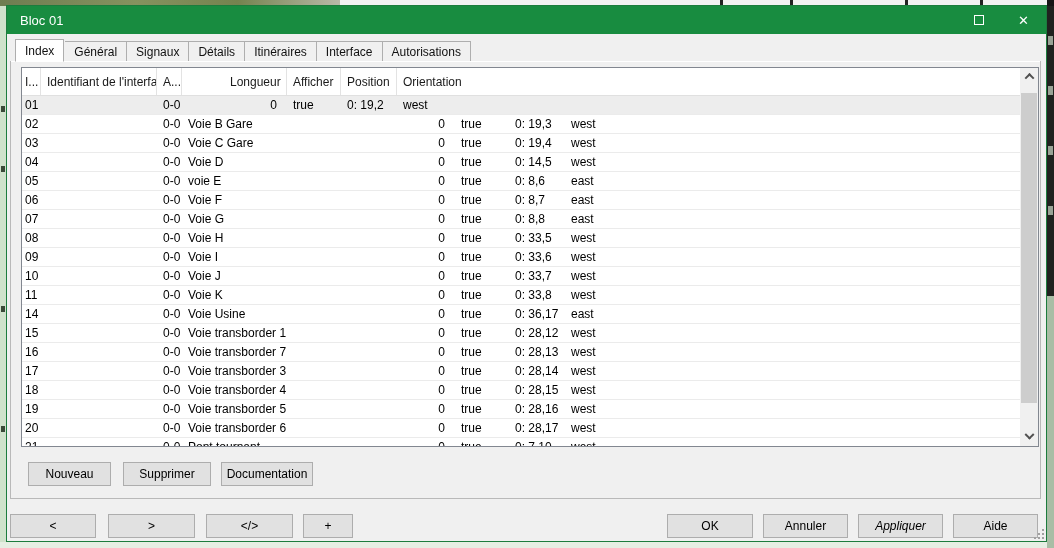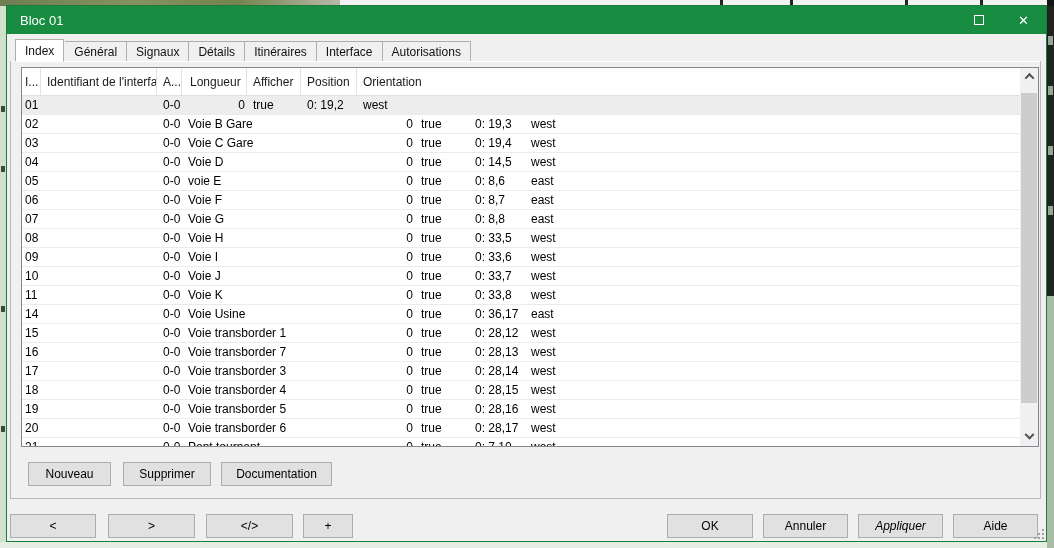--- a/index.html
+++ b/index.html
@@ -54,21 +54,21 @@
   .hcell { height:100%; display:flex; align-items:center; padding-left:6px;
     border-right:1px solid #e3e3e3; color:#1a1a1a; overflow:hidden; white-space:nowrap; }
   .tbody { position:absolute; left:0; top:28px; width:998px; height:350px; overflow:hidden; background:#fff; }
   .trow { display:flex; height:19px; border-bottom:1px solid #ebebeb; background:#fff; }
   .trow.selected { background:#ededed; }
   .cell { height:18px; line-height:18px; padding-left:6px; overflow:hidden; white-space:nowrap; }
   .col0 { width:19px; padding-left:3px; }
   .col1 { width:116px; }
   .col2 { width:25px; }
   .col3 { width:168px; }
-  .col4 { width:65px; text-align:right; padding-right:2px; padding-left:0; }
+  .col4 { width:65px; text-align:right; padding-right:10px; padding-left:0;margin-left:40px; }
   .col5 { width:54px; }
   .col6 { width:56px; }
   .col7 { flex:1; border-right:none; }
   .hcell.col0 { padding-left:3px; }
   .hcell.col4 { justify-content:flex-start; text-align:left; padding-left:8px; }
 
   
   .vscroll { position:absolute; right:0; top:0; width:18px; height:378px; background:#f0f0f0; }
   .sbtn { position:absolute; left:0; width:18px; height:17px; display:flex;
     align-items:center; justify-content:center; }
@@ -77,21 +77,21 @@
   .chev { width:7px; height:7px; border-left:2px solid #505050; border-top:2px solid #505050; }
   .chev.up { transform:rotate(45deg) translate(1px,1px); }
   .chev.down { transform:rotate(225deg) translate(2px,2px); }
   .thumb { position:absolute; left:1px; top:25px; width:16px; height:310px; background:#cdcdcd; }
 
   
   .btn { position:absolute; background:#e1e1e1; border:1px solid #adadad; color:#000;
     display:flex; align-items:center; justify-content:center; font-size:12px; cursor:default; }
   .btn-nouveau { left:21px; top:456px; width:83px; height:24px; }
   .btn-supprimer { left:116px; top:456px; width:88px; height:24px; }
-  .btn-doc { left:214px; top:456px; width:111px; height:24px; }
+  .btn-doc { left:214px; top:456px; width:92px; height:24px; }
   .btn-prev { left:3px; top:508px; width:86px; height:24px; }
   .btn-next { left:101px; top:508px; width:87px; height:24px; }
   .btn-code { left:199px; top:508px; width:87px; height:24px; }
   .btn-plus { left:296px; top:508px; width:50px; height:24px; }
   .btn-ok { left:660px; top:508px; width:86px; height:24px; }
   .btn-annuler { left:756px; top:508px; width:85px; height:24px; }
   .btn-appliquer { left:851px; top:508px; width:85px; height:24px;font-style:italic; }
   .btn-aide { left:946px; top:508px; width:85px; height:24px; }
 
   .grip { position:absolute; right:2px; bottom:2px; width:12px; height:12px; }

